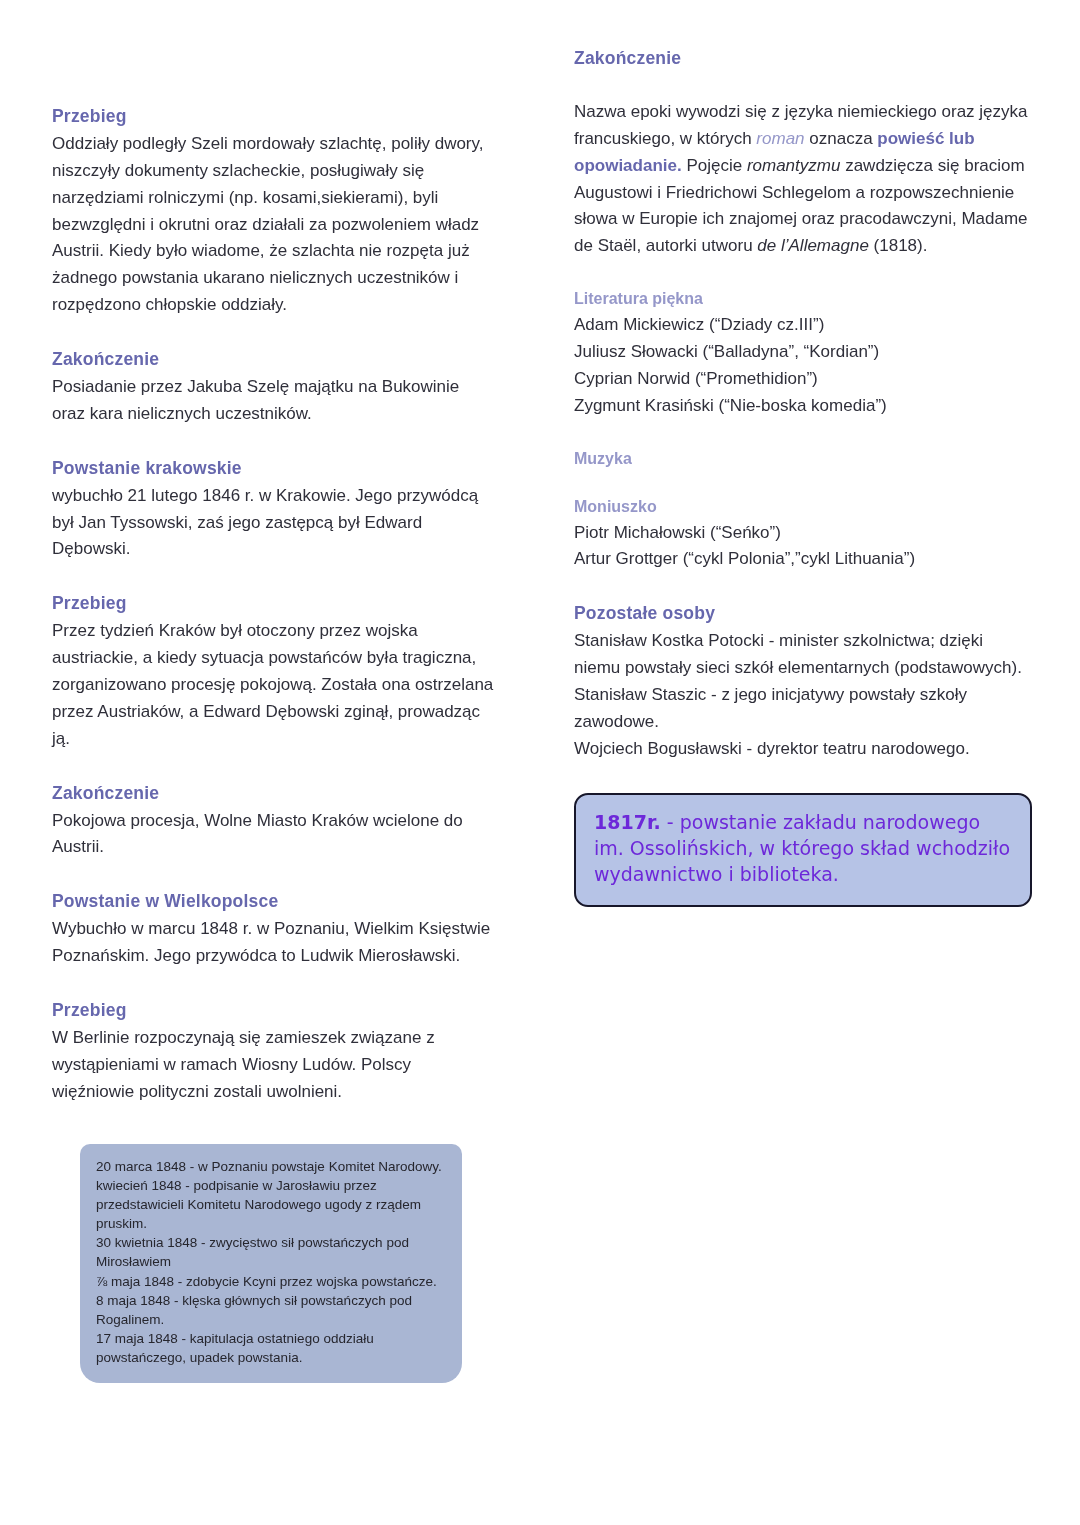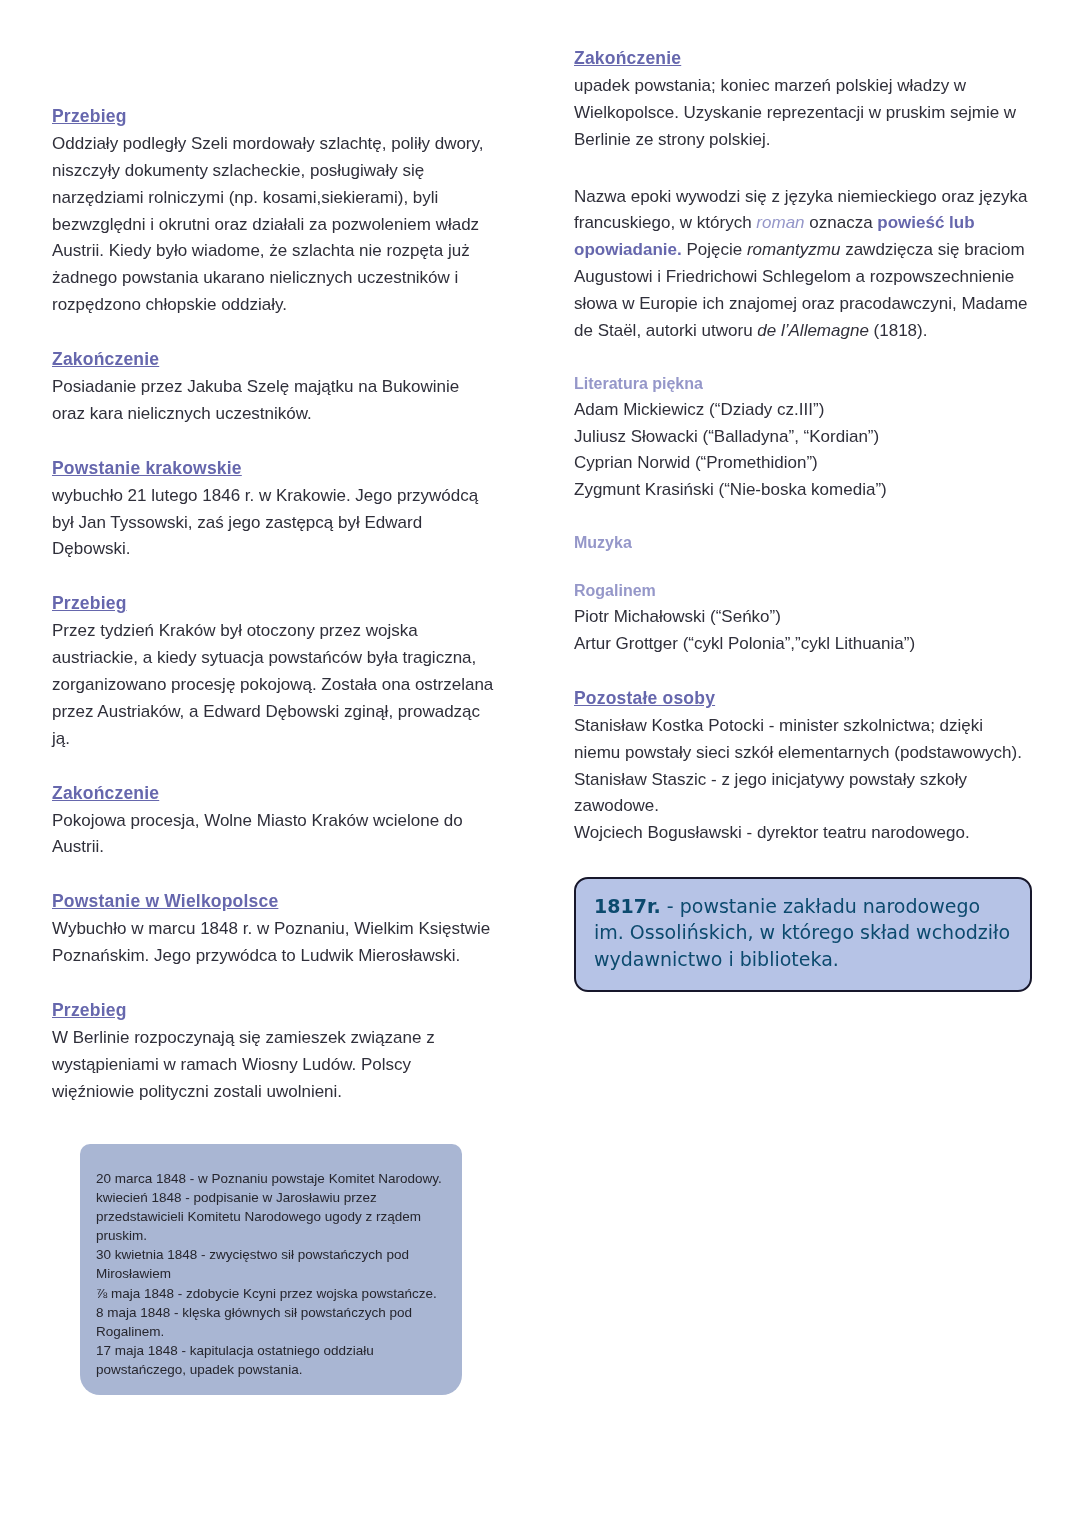--- a/index.html
+++ b/index.html
@@ -24,21 +24,20 @@
   }
   .col-left { width: 442px; flex: 0 0 auto; padding-top: 58px; }
   .col-right { width: 458px; flex: 0 0 auto; }
   .section { margin-bottom: 30px; }
   .h-bold {
     color: var(--heading-purple);
     font-size: 17.5px;
     font-weight: 700;
     letter-spacing: .2px;
     margin-bottom: 4px;
-    text-decoration: underline;
   }
   .h-light {
     color: var(--subheading-light);
     font-size: 16px;
     font-weight: 600;
     margin-bottom: 4px;
   }
   .body, .lines {
     color: var(--body-text);
     font-size: 17px;
@@ -50,37 +49,37 @@
     color: var(--serif-heading);
     font-size: 24px;
     font-weight: 600;
     margin: 34px 0 28px;
   }
   .timeline-box {
     background: var(--timeline-box-bg);
     border-radius: 10px 10px 20px 20px;
     margin: 38px 0 0 28px;
     width: 382px;
-    padding: 25px 16px 16px;
+    padding: 13px 16px 16px;
   }
   .timeline-box .lines {
     font-size: 13.5px;
     line-height: 1.42;
     color: #26262e;
   }
   .note-box {
     background: var(--note-box-bg);
     border: 2px solid var(--note-box-border);
     border-radius: 14px;
     margin-top: 28px;
     padding: 14px 18px 18px;
     font-family: "DejaVu Sans", sans-serif;
     font-size: 19px;
     line-height: 1.38;
-    color: #0c4a6e;
+    color: #6d28d9;
   }
   .bold { font-weight: 700; }
   .italic { font-style: italic; text-align: center; }
   .accent { color: var(--heading-purple); font-weight: 700; }
   .accent-light { color: var(--subheading-light); }
 </style>
 </head>
 <body>
 
 <div class="page">
@@ -130,42 +129,41 @@
 8 maja 1848 - klęska głównych sił powstańczych pod Rogalinem.
 17 maja 1848 - kapitulacja ostatniego oddziału powstańczego, upadek powstania.</div>
     </div>
 
   </div>
 
   <div class="col-right">
 
     <div class="section">
       <h3 class="h-bold">Zakończenie</h3>
-      <p class="body">upadek powstania; koniec marzeń polskiej władzy w Wielkopolsce. Uzyskanie reprezentacji w pruskim sejmie w Berlinie ze strony polskiej.</p>
     </div>
 
 
     <div class="section">
       <p class="body"><span>Nazwa epoki wywodzi się z języka niemieckiego oraz języka francuskiego, w których </span><span class="italic accent-light">roman</span><span> oznacza </span><span class="accent">powieść lub opowiadanie.</span><span> Pojęcie </span><span class="italic">romantyzmu</span><span> zawdzięcza się braciom Augustowi i Friedrichowi Schlegelom a rozpowszechnienie słowa w Europie ich znajomej oraz pracodawczyni, Madame de Staël, autorki utworu </span><span class="italic">de l’Allemagne</span><span> (1818).</span></p>
     </div>
 
     <div class="section">
       <h4 class="h-light">Literatura piękna</h4>
       <div class="lines">Adam Mickiewicz (“Dziady cz.III”)
 Juliusz Słowacki (“Balladyna”, “Kordian”)
 Cyprian Norwid (“Promethidion”)
 Zygmunt Krasiński (“Nie-boska komedia”)</div>
     </div>
 
     <div class="section">
       <h4 class="h-light">Muzyka</h4>
     </div>
 
     <div class="section">
-      <h4 class="h-light">Rogalinem</h4>
+      <h4 class="h-light">Moniuszko</h4>
       <div class="lines">Piotr Michałowski (“Seńko”)
 Artur Grottger (“cykl Polonia”,”cykl Lithuania”)</div>
     </div>
 
     <div class="section">
       <h3 class="h-bold">Pozostałe osoby</h3>
       <div class="lines">Stanisław Kostka Potocki - minister szkolnictwa; dzięki niemu powstały sieci szkół elementarnych (podstawowych).
 Stanisław Staszic - z jego inicjatywy powstały szkoły zawodowe.
 Wojciech Bogusławski - dyrektor teatru narodowego.</div>
     </div>

